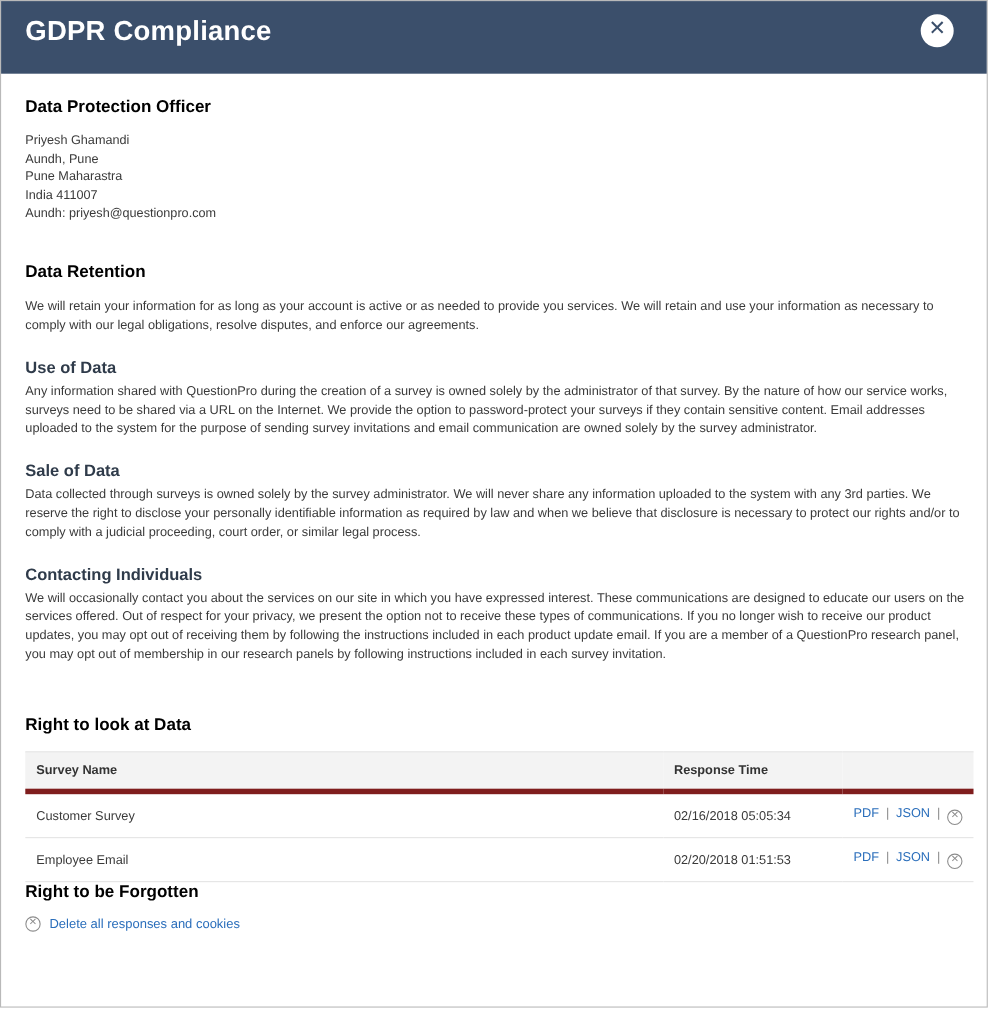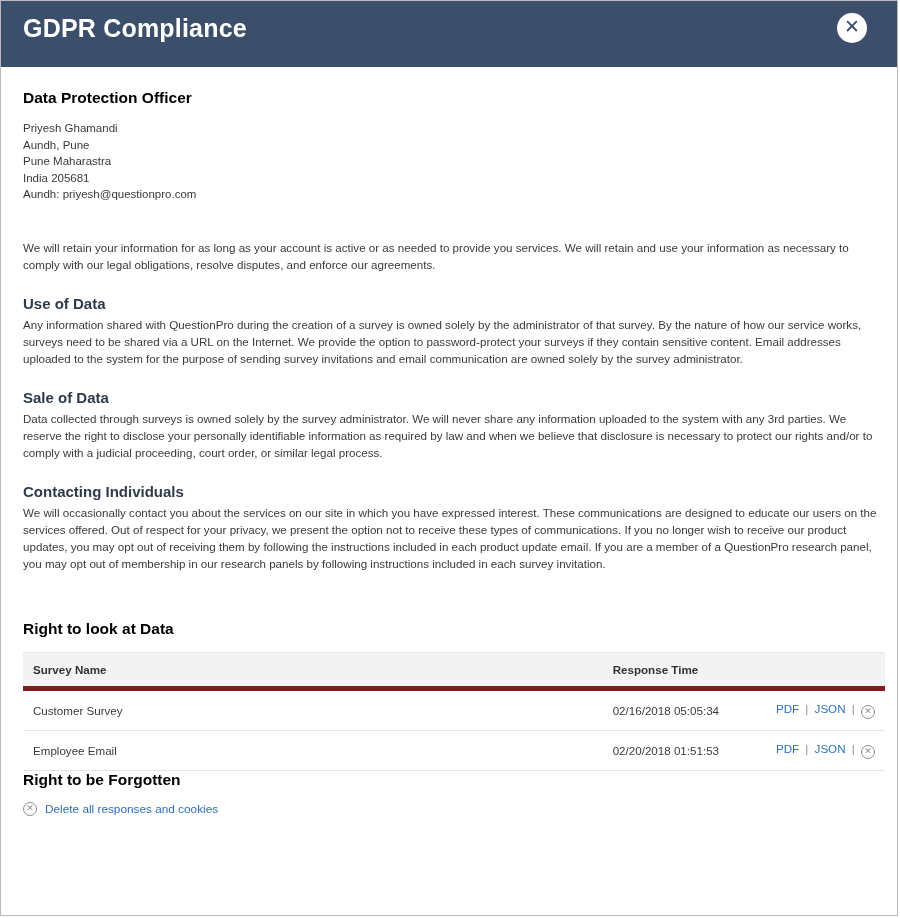--- a/index.html
+++ b/index.html
@@ -164,24 +164,25 @@
     </div>
   </div>
 
   <div class="modal-body">
 
     <h2 class="section-title">Data Protection Officer</h2>
     <div class="dpo-block">
       <div>Priyesh Ghamandi</div>
       <div>Aundh, Pune</div>
       <div>Pune Maharastra</div>
-      <div>India 205681</div>
+      <div>India 411007</div>
       <div>Aundh: priyesh@questionpro.com</div>
     </div>
 
+    <h2 class="section-title retention-title">Data Retention</h2>
     <p class="para">We will retain your information for as long as your account is active or as needed to provide you services. We will retain and use your information as necessary to comply with our legal obligations, resolve disputes, and enforce our agreements.</p>
 
     <h3 class="sub-title">Use of Data</h3>
     <p class="para">Any information shared with QuestionPro during the creation of a survey is owned solely by the administrator of that survey. By the nature of how our service works, surveys need to be shared via a URL on the Internet. We provide the option to password-protect your surveys if they contain sensitive content. Email addresses uploaded to the system for the purpose of sending survey invitations and email communication are owned solely by the survey administrator.</p>
 
     <h3 class="sub-title">Sale of Data</h3>
     <p class="para">Data collected through surveys is owned solely by the survey administrator. We will never share any information uploaded to the system with any 3rd parties. We reserve the right to disclose your personally identifiable information as required by law and when we believe that disclosure is necessary to protect our rights and/or to comply with a judicial proceeding, court order, or similar legal process.</p>
 
     <h3 class="sub-title">Contacting Individuals</h3>
     <p class="para">We will occasionally contact you about the services on our site in which you have expressed interest. These communications are designed to educate our users on the services offered. Out of respect for your privacy, we present the option not to receive these types of communications. If you no longer wish to receive our product updates, you may opt out of receiving them by following the instructions included in each product update email. If you are a member of a QuestionPro research panel, you may opt out of membership in our research panels by following instructions included in each survey invitation.</p>

